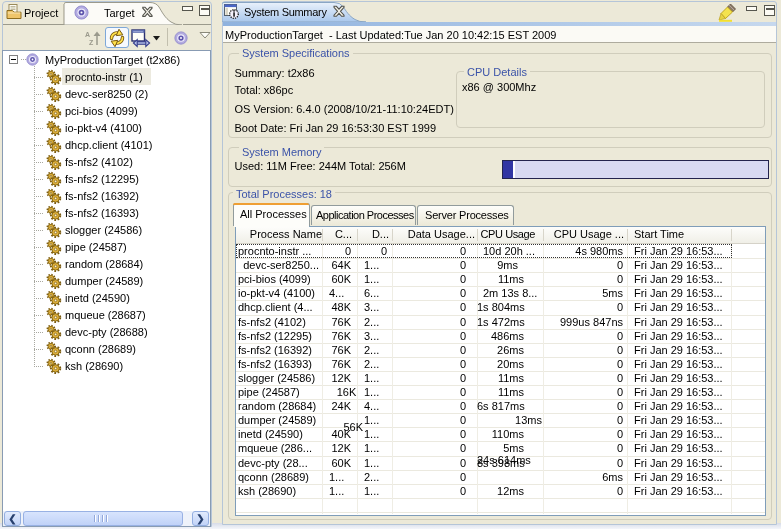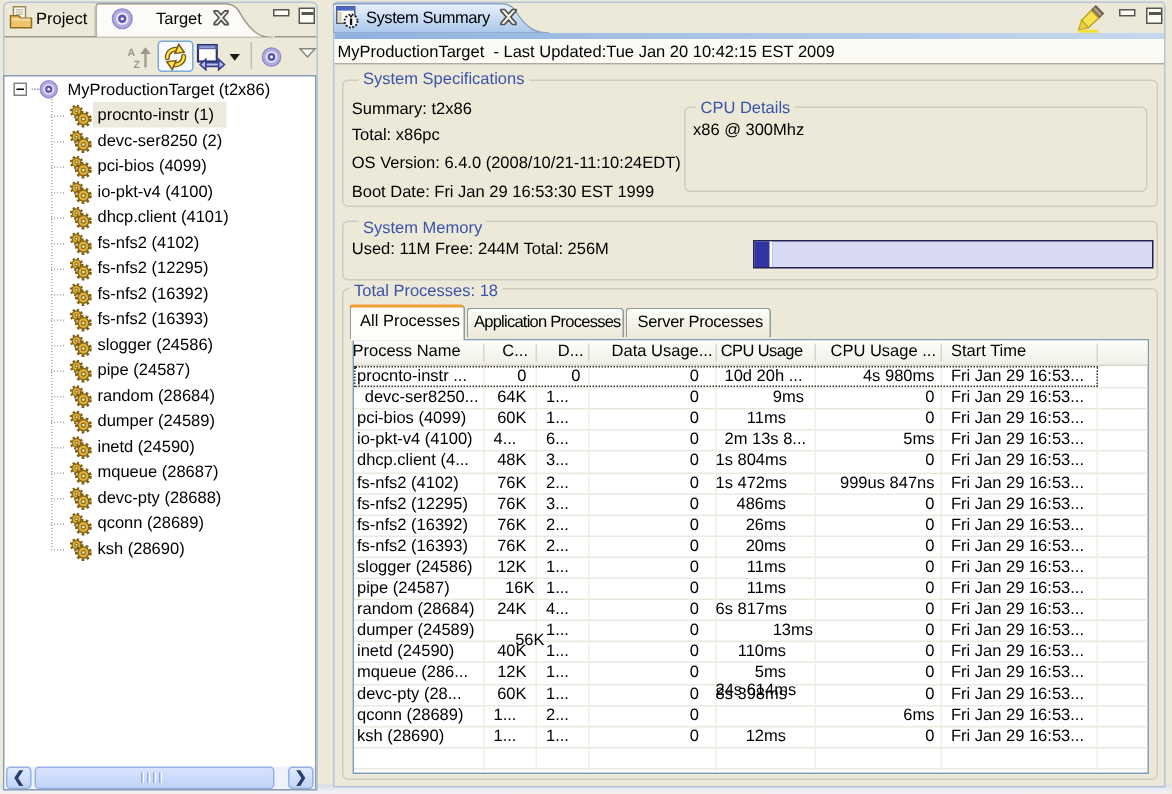--- a/index.html
+++ b/index.html
@@ -2,21 +2,21 @@
 <html><head><meta charset="utf-8">
 <style>
 *{margin:0;padding:0;box-sizing:border-box}
 html,body{width:781px;height:529px;overflow:hidden}
 body{font-family:"Liberation Sans",sans-serif;font-size:11px;color:#000;background:#ece9d8;position:relative}
 .ab{position:absolute}
 .grp{position:absolute;border:1px solid #d0cdbc;border-radius:4px}
 .gt{position:absolute;color:#3b53a8;background:#ece9d8;padding:0 3px;white-space:nowrap}
 .txt{position:absolute;white-space:nowrap}
 .cell{position:absolute;white-space:nowrap;overflow:hidden;line-height:14px}
-.hdrc{position:absolute;top:0;height:17px;line-height:17px;text-align:left;overflow:hidden;white-space:nowrap}
+.hdrc{position:absolute;top:0;height:17px;line-height:17px;text-align:right;overflow:hidden;white-space:nowrap}
 </style></head>
 <body>
 
 <div class="ab" style="left:0;top:523px;width:781px;height:6px;background:linear-gradient(#d7dce8,#f4f6fb)"></div>
 <div class="ab" style="left:2px;top:1px;width:210px;height:526px;background:#ece9d8;border:1px solid #b5c5d8;border-radius:4px 4px 0 0"></div>
 <div class="ab" style="left:3px;top:24px;width:61px;height:1px;background:#9b9a8c"></div>
 <div class="ab" style="left:183px;top:24px;width:28px;height:1px;background:#9b9a8c"></div>
 <div class="txt" style="left:24px;top:7px">Project</div>
 <div class="ab" style="left:63px;top:4px;width:1px;height:20px;background:#c2bfae"></div>
 <svg class="ab" style="left:5px;top:3px" width="18" height="18" viewBox="0 0 18 18">
@@ -386,21 +386,21 @@
 <div class="cell" style="top:244.0px;left:322px;width:34px;text-align:right;padding-right:5px">0</div>
 <div class="cell" style="top:244.0px;left:357px;width:34px;text-align:right;padding-right:4px">0</div>
 <div class="cell" style="top:244.0px;left:392px;width:84px;text-align:right;padding-right:10px">0</div>
 <div class="cell" style="top:244.0px;left:478px;width:62px;text-align:left;padding-left:5px">10d 20h ...</div>
 <div class="cell" style="top:244.0px;left:543px;width:83px;text-align:right;padding-right:3px">4s 980ms</div>
 <div class="cell" style="top:244.0px;left:627px;width:102px;text-align:left;padding-left:7px">Fri Jan 29 16:53...</div>
 <div class="cell" style="top:258.1px;left:236px;width:83px;text-align:right;padding-left:2px">devc-ser8250...</div>
 <div class="cell" style="top:258.1px;left:322px;width:34px;text-align:right;padding-right:5px">64K</div>
 <div class="cell" style="top:258.1px;left:358px;width:31px;text-align:left;padding-left:6px">1...</div>
 <div class="cell" style="top:258.1px;left:392px;width:84px;text-align:right;padding-right:10px">0</div>
-<div class="cell" style="top:258.1px;left:477px;width:65px;text-align:right;padding-right:6px">9ms</div>
+<div class="cell" style="top:258.1px;left:477px;width:65px;text-align:right;padding-right:24px">9ms</div>
 <div class="cell" style="top:258.1px;left:543px;width:83px;text-align:right;padding-right:3px">0</div>
 <div class="cell" style="top:258.1px;left:627px;width:102px;text-align:left;padding-left:7px">Fri Jan 29 16:53...</div>
 <div class="cell" style="top:272.2px;left:236px;width:83px;text-align:left;padding-left:2px">pci-bios (4099)</div>
 <div class="cell" style="top:272.2px;left:322px;width:34px;text-align:right;padding-right:5px">60K</div>
 <div class="cell" style="top:272.2px;left:358px;width:31px;text-align:left;padding-left:6px">1...</div>
 <div class="cell" style="top:272.2px;left:392px;width:84px;text-align:right;padding-right:10px">0</div>
 <div class="cell" style="top:272.2px;left:477px;width:65px;text-align:right;padding-right:18px">11ms</div>
 <div class="cell" style="top:272.2px;left:543px;width:83px;text-align:right;padding-right:3px">0</div>
 <div class="cell" style="top:272.2px;left:627px;width:102px;text-align:left;padding-left:7px">Fri Jan 29 16:53...</div>
 <div class="cell" style="top:286.3px;left:236px;width:83px;text-align:left;padding-left:2px">io-pkt-v4 (4100)</div>

